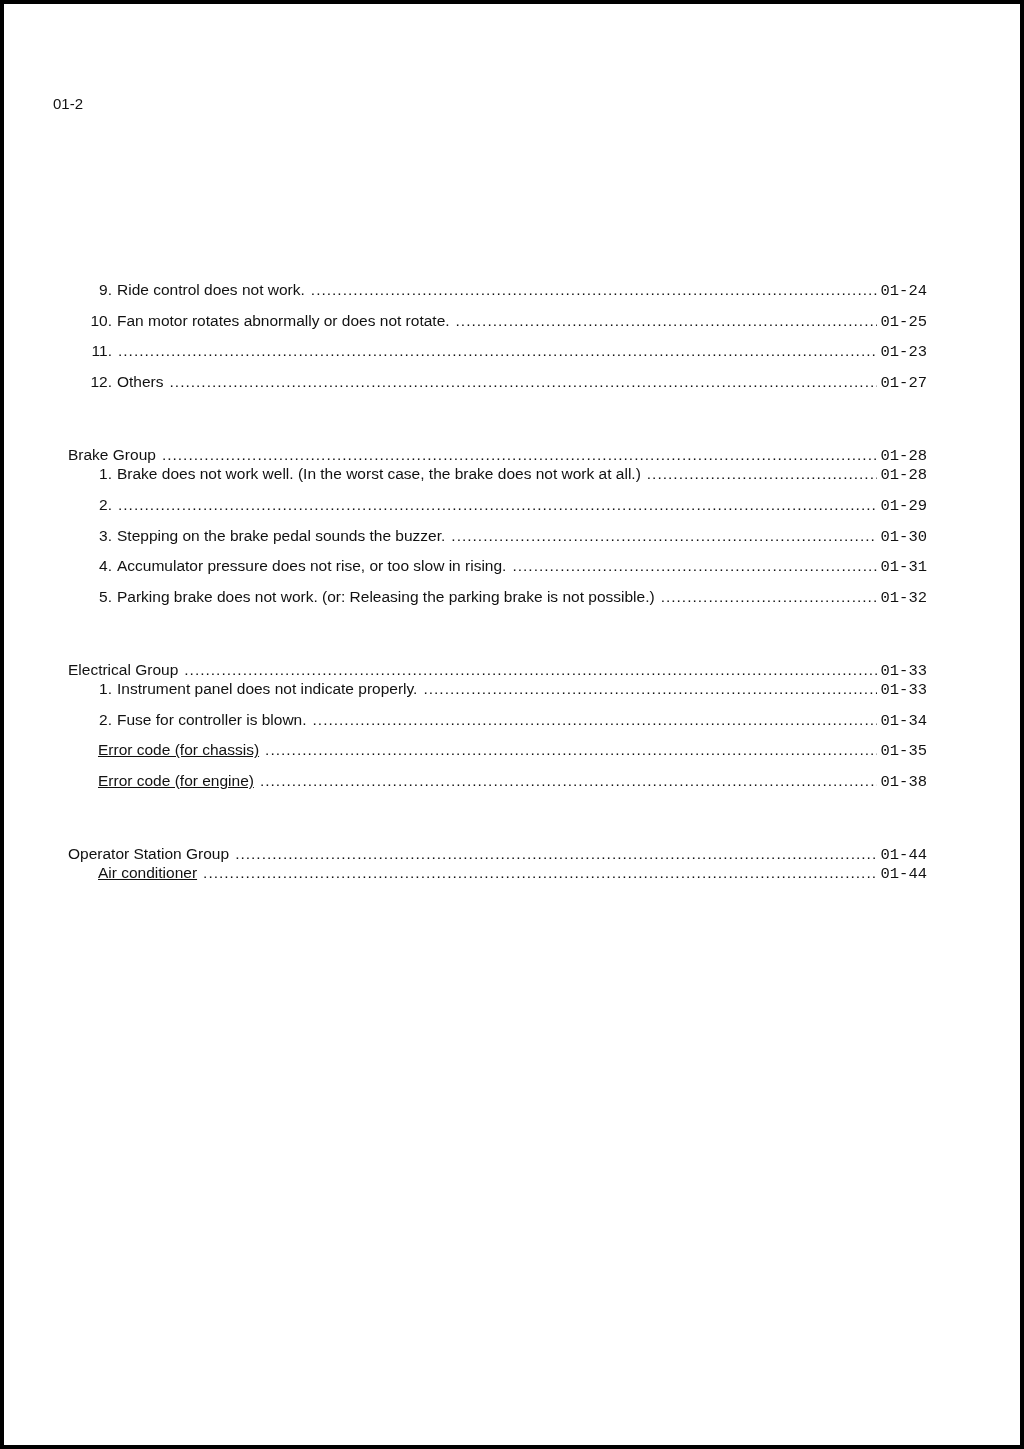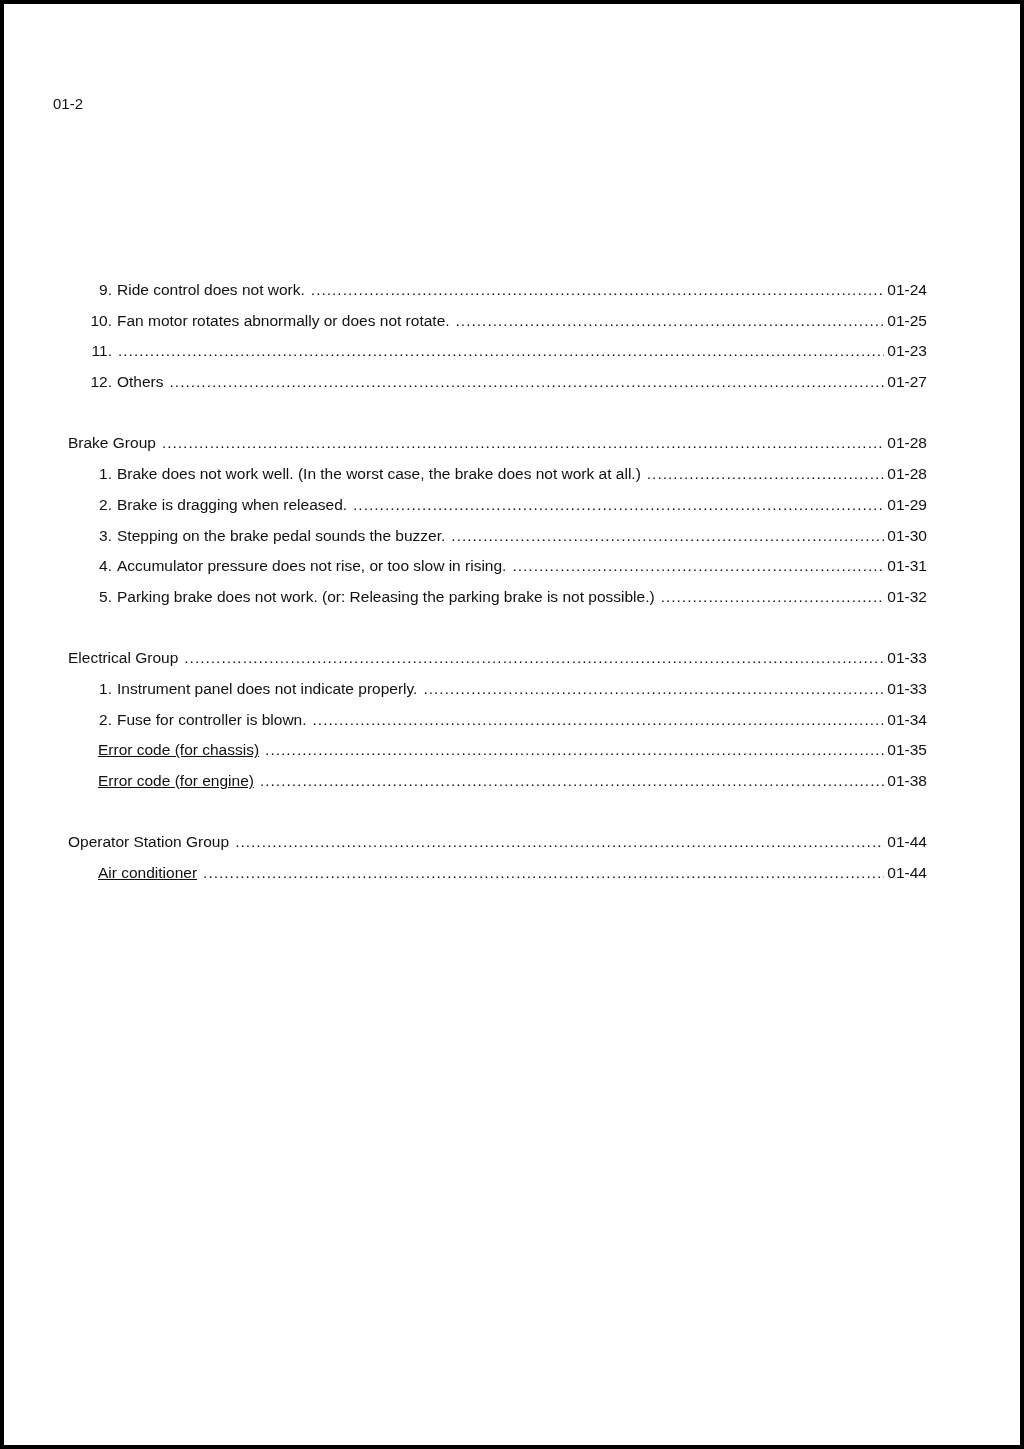--- a/index.html
+++ b/index.html
@@ -52,35 +52,37 @@
     flex: none;
     width: 44px;
     text-align: right;
   }
   .row .label {
     flex: none;
     margin-left: 5px;
   }
   .row.group .label {
     margin-left: 0;
+    margin-top: 12px;
   }
   .row.plain .label {
     margin-left: 30px;
     text-decoration: underline;
   }
   .leader {
     flex: 1 1 auto;
     overflow: hidden;
     white-space: nowrap;
     margin: 0 3px 0 6px;
     letter-spacing: 1px;
   }
   .page-ref {
     flex: none;
     text-align: left;
+    font-family: Liberation Mono, monospace;
   }
 </style>
 </head>
 <body>
 
 <div class="page-frame"></div>
 
 <div class="page-header">01-2</div>
 
 <div class="toc" id="toc">
@@ -114,21 +116,20 @@
     <span class="page-ref">01-28</span>
   </div>
     <div class="row item">
     <span class="num">1.</span>
     <span class="label">Brake does not work well. (In the worst case, the brake does not work at all.)</span>
     <span class="leader">....................................................................................................................................................................................................................................................................</span>
     <span class="page-ref">01-28</span>
   </div>
     <div class="row item">
     <span class="num">2.</span>
-    <span class="label">Brake is dragging when released.</span>
     <span class="leader">....................................................................................................................................................................................................................................................................</span>
     <span class="page-ref">01-29</span>
   </div>
     <div class="row item">
     <span class="num">3.</span>
     <span class="label">Stepping on the brake pedal sounds the buzzer.</span>
     <span class="leader">....................................................................................................................................................................................................................................................................</span>
     <span class="page-ref">01-30</span>
   </div>
     <div class="row item">

